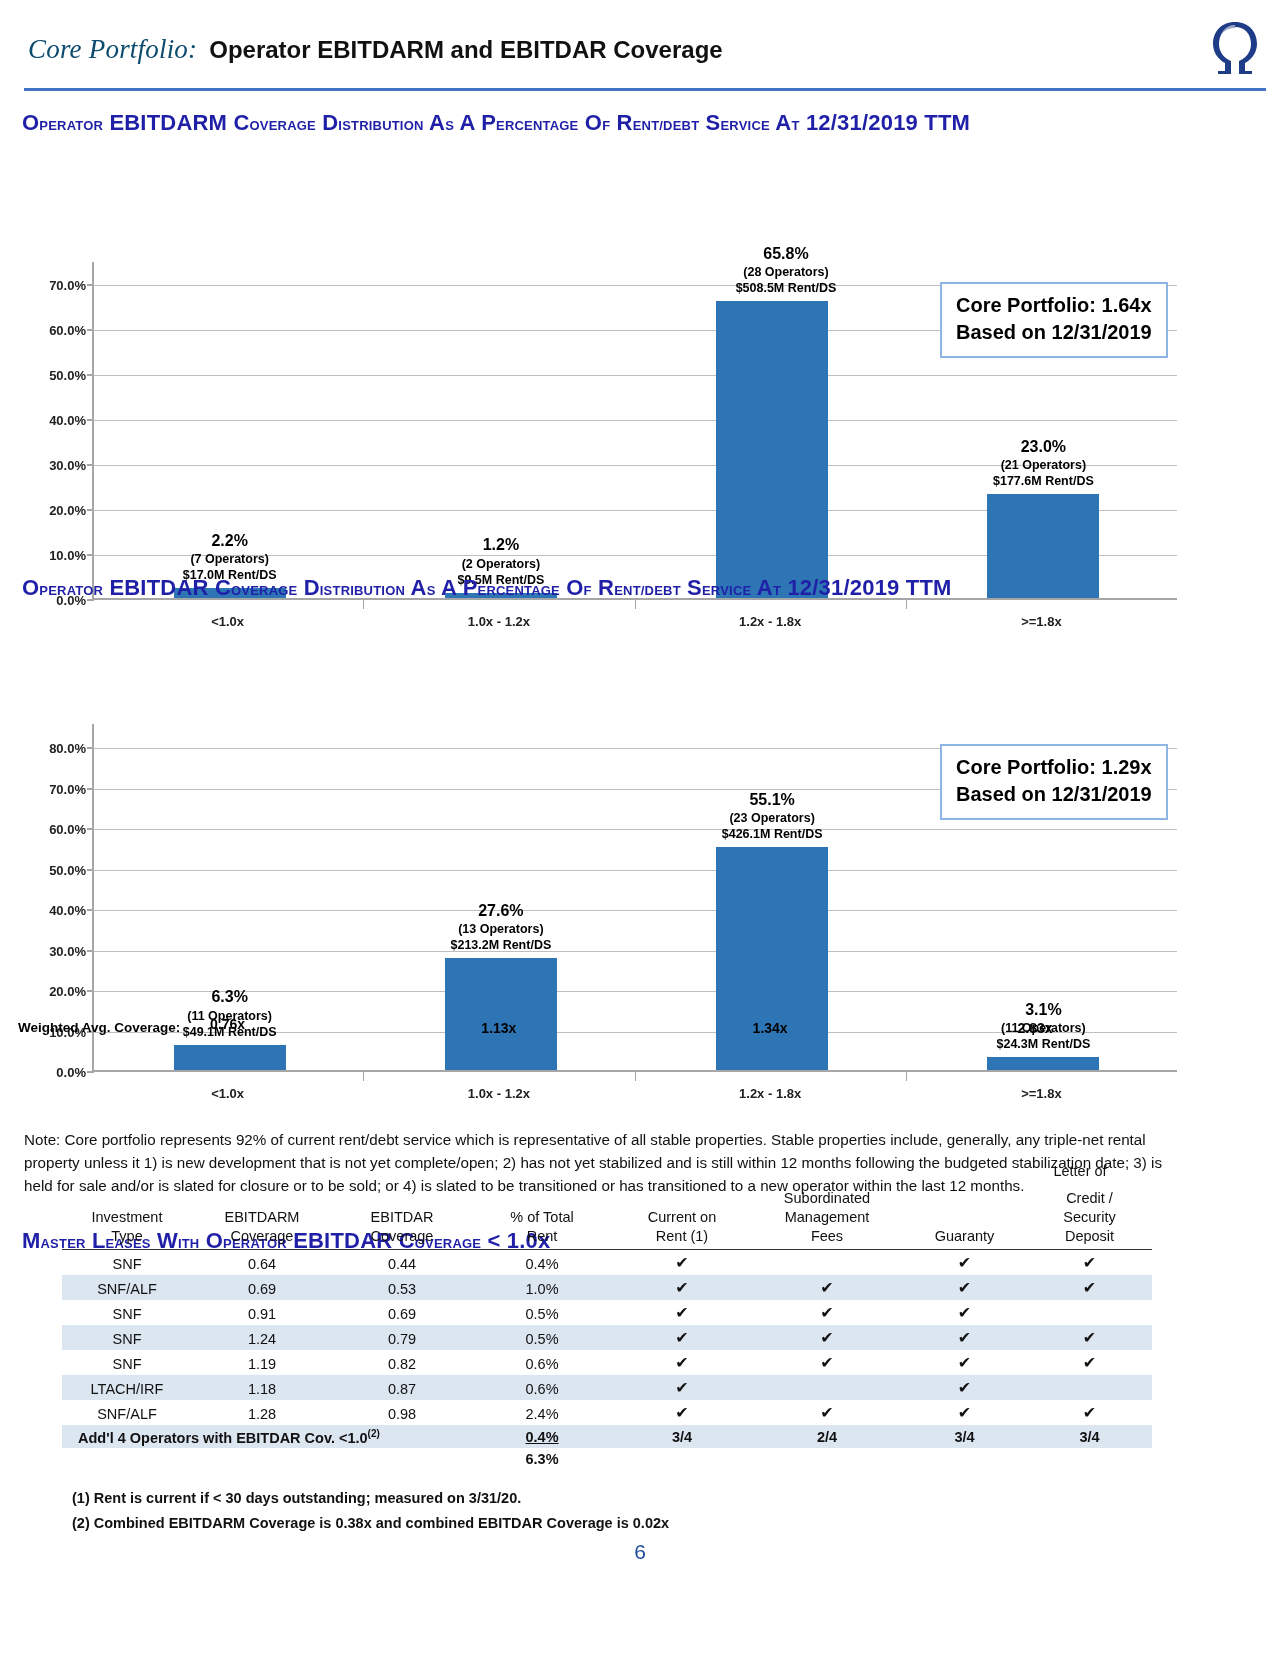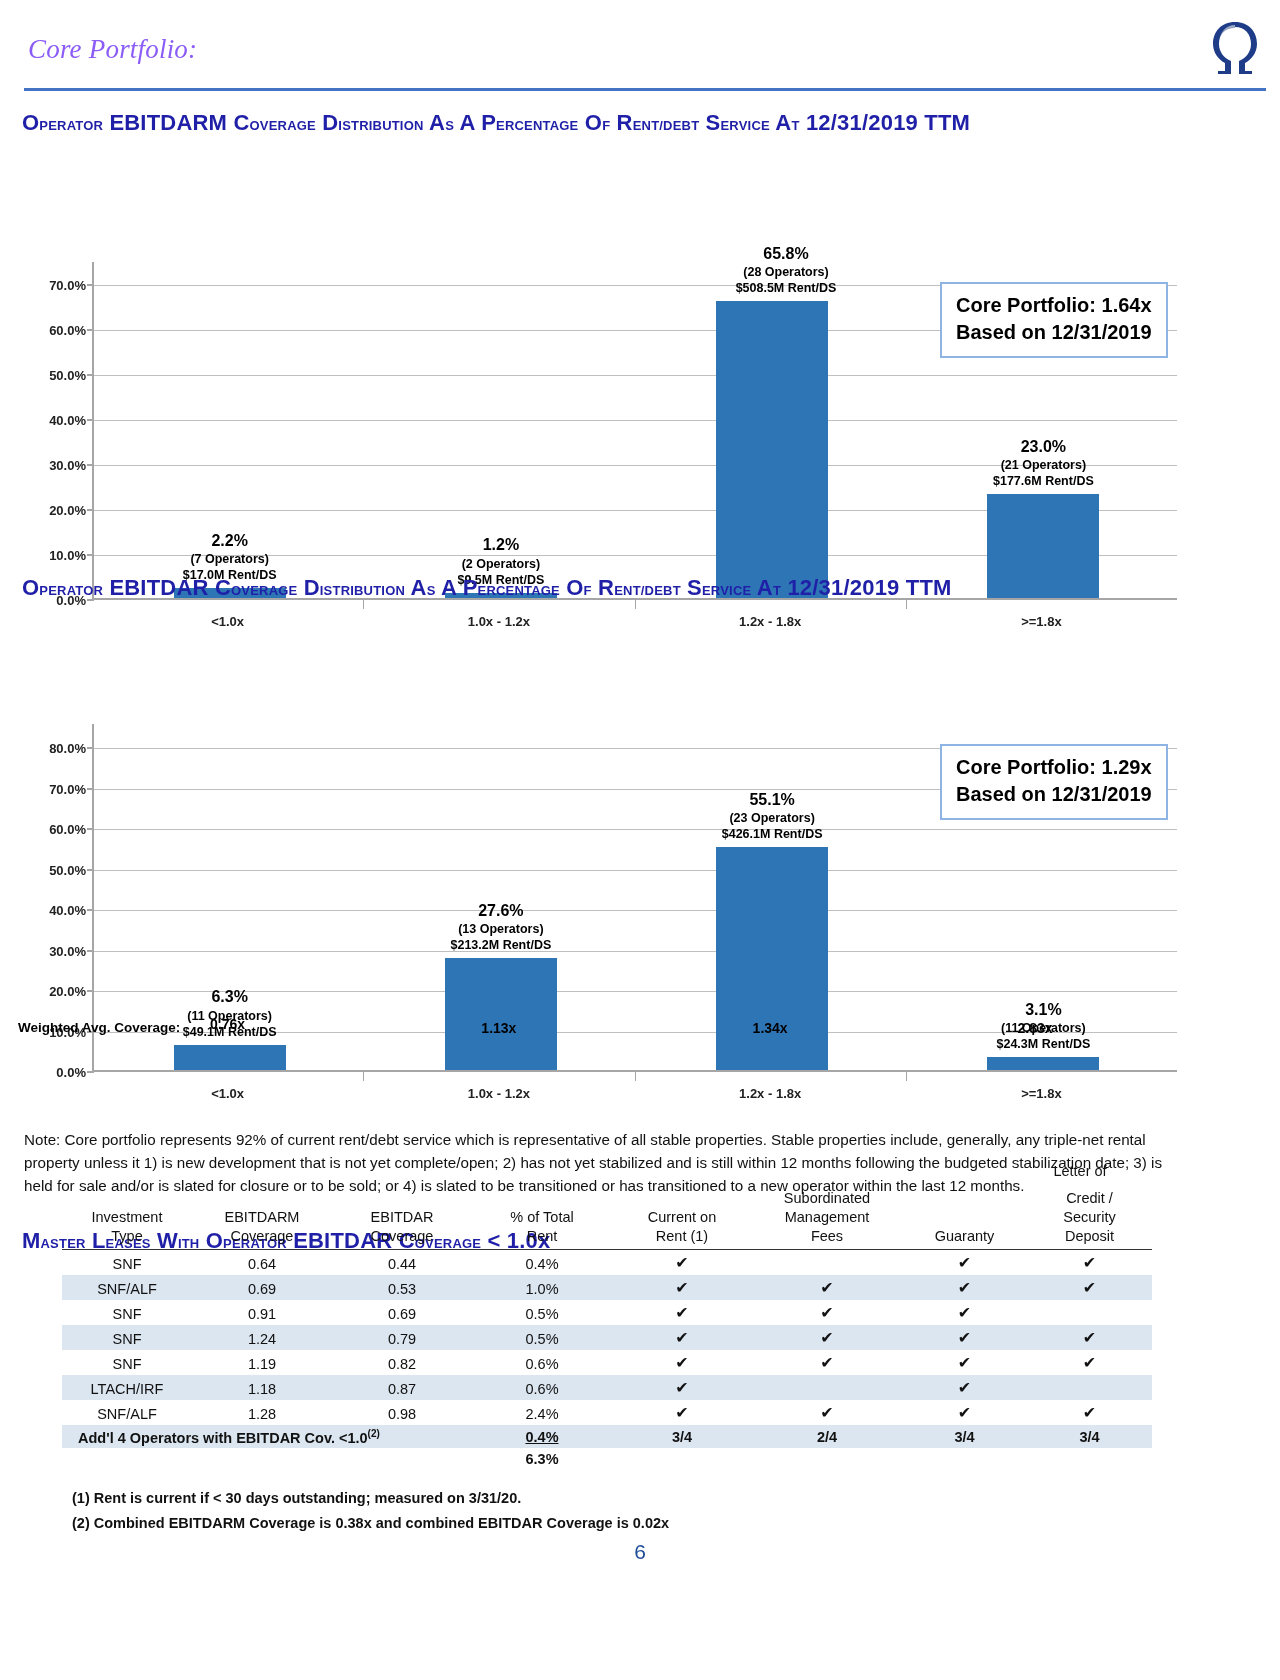--- a/index.html
+++ b/index.html
@@ -15,21 +15,21 @@
 
   
   .header { position:relative; height:92px; }
   .title-wrap {
     position:absolute; left:28px; top:34px;
     display:flex; align-items:baseline; gap:12px;
     white-space:nowrap;
   }
   .title-core {
     font-family:"Liberation Serif", serif;
-    font-style:italic; font-size:27px; color:#8b5cf6;
+    font-style:italic; font-size:27px; color:#0c4a6e;
     letter-spacing:.2px;
   }
   .title-main { font-size:24px; font-weight:bold; color:#111; }
 
   .logo { position:absolute; right:14px; top:16px; display:flex; align-items:center; gap:2px; }
   .logo-omega-glyph { width:62px; height:62px; position:relative; }
   .logo-text {
     font-family:"Liberation Serif", serif;
     font-size:50px; color:#1F3C88; letter-spacing:1px; line-height:1;
   }
@@ -110,20 +110,21 @@
     font-size:21px; color:#1F4E99; font-weight:normal;
   }
   .hdr-letterof { position:absolute; font-size:14.5px; color:#111; }
 </style>
 </head>
 <body>
 
 <div class="header">
   <div class="title-wrap">
     <span class="title-core">Core Portfolio:</span>
+    <span class="title-main">Operator EBITDARM and EBITDAR Coverage</span>
   </div>
   <div class="logo">
     <span class="logo-omega-glyph">
       <svg width="62" height="62" viewBox="0 0 62 62">
         <path d="M31 6 C17 6 9 16 9 28 C9 37 15 44 21 47 L21 55 L14 55 L14 58 L27 58 L27 45
                  C20 42 15 36 15 28 C15 18 21 11 31 11 C41 11 47 18 47 28 C47 36 42 42 35 45
                  L35 58 L48 58 L48 55 L41 55 L41 47 C47 44 53 37 53 28 C53 16 45 6 31 6 Z" fill="#1F3C88"></path>
         <path d="M31 9 C22 9 16 16 15 26 C16 17 22 12 31 12 Z" fill="#9aa7c4"></path>
       </svg>
     </span>

